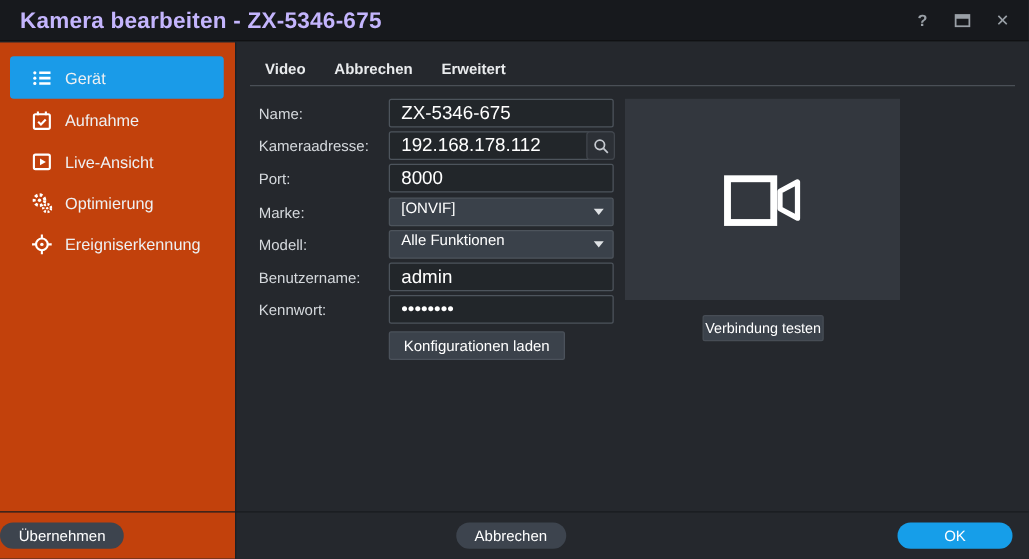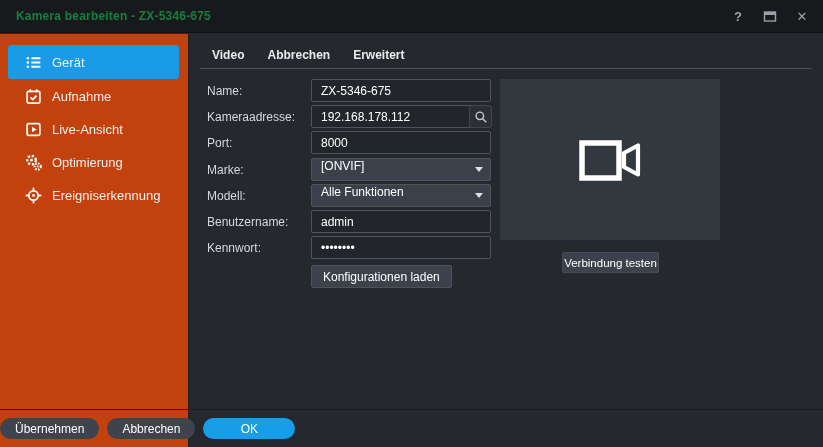--- a/index.html
+++ b/index.html
@@ -11,21 +11,21 @@
   }
   #window { position:relative; width:823px; height:447px; background:#25282d; }
 
   
   .titlebar {
     position:absolute; left:0; top:0; width:823px; height:33px;
     background:#17191d; display:flex; align-items:center;
     border-bottom:1px solid #101113;
   }
   .titlebar .title {
-    margin-left:16px; font-size:12px; font-weight:bold; color:#15803d;
+    margin-left:16px; font-size:18px; font-weight:bold; color:#c4b5fd;
     letter-spacing:.2px;
   }
   .titlebar .win-controls {
     position:absolute; right:12px; top:0; height:33px;
     display:flex; align-items:center; gap:14px;
   }
   .win-btn {
     width:18px; height:18px; display:flex; align-items:center; justify-content:center;
     color:#9aa0a7; font-size:13px; cursor:pointer;
   }
@@ -68,21 +68,21 @@
   
   .form-row { position:absolute; left:0; height:23px; display:flex; align-items:center; }
   .form-row .lbl {
     position:absolute; left:18px; font-size:12px; color:#d5d9dd; white-space:nowrap;
   }
   .field {
     position:absolute; left:122px; width:180px; height:23px;
   }
   .tinput {
     width:100%; height:100%; background:#22262a; border:1px solid #4d545c;
-    border-radius:2px; color:#fff; font-size:12px; padding:0 9px; outline:none;
+    border-radius:2px; color:#fff; font-size:15px; padding:0 9px; outline:none;
     font-family:"Liberation Sans","DejaVu Sans",sans-serif;
   }
   .dropdown {
     width:100%; height:100%; background:#3a414a; border:1px solid #4d545c;
     border-radius:2px; color:#fff; font-size:12px; padding:0 9px;
     display:flex; align-items:flex-start; cursor:pointer;
   }
   .dropdown .caret {
     position:absolute; right:8px; top:9px; width:0; height:0;
     border-left:4.5px solid transparent; border-right:4.5px solid transparent;
@@ -109,21 +109,21 @@
     position:absolute; left:373px; top:218px; width:97px; height:21px;
     background:#3b424b; border:1px solid #474d55; border-radius:2px;
     color:#fff; font-size:11.5px; display:flex; align-items:center; justify-content:center;
     cursor:pointer;
   }
 
   
   .footer-line { position:absolute; left:0; bottom:37px; width:100%; height:1px; background:#191b1f; }
   .footer {
     position:absolute; left:0; bottom:0; width:100%; height:37px;
-    display:flex; align-items:center; justify-content:flex-start; gap:8px; padding-right:13px;
+    display:flex; align-items:center; justify-content:space-between; gap:8px; padding-right:13px;
   }
   .pill {
     height:21px; border-radius:11px; border:none; color:#fff; font-size:12px;
     padding:0 15px; background:#3d444e; cursor:pointer; display:flex;
     align-items:center; justify-content:center;
     font-family:"Liberation Sans","DejaVu Sans",sans-serif;
   }
   .pill.primary { background:#169ee9; min-width:92px; }
 </style>
 </head>

